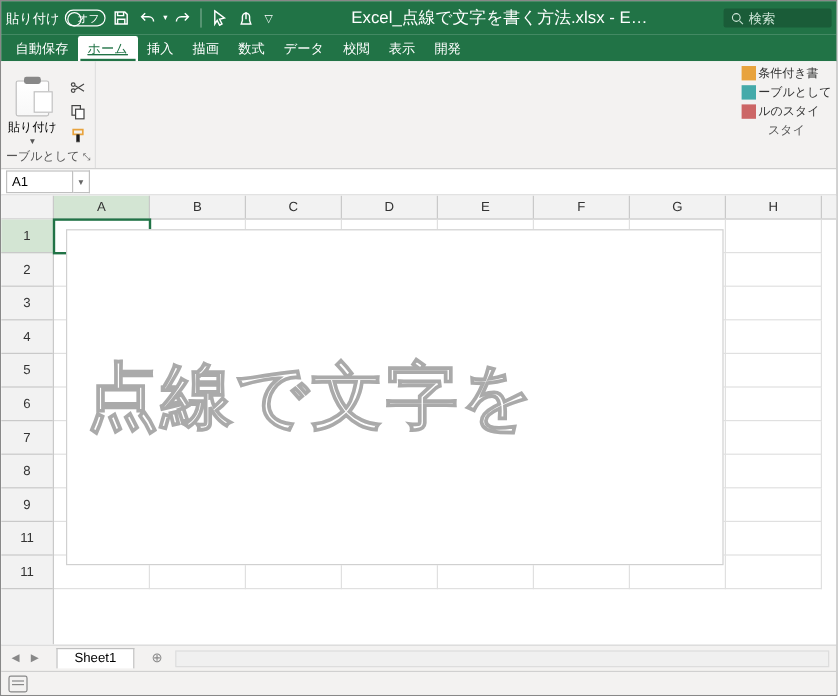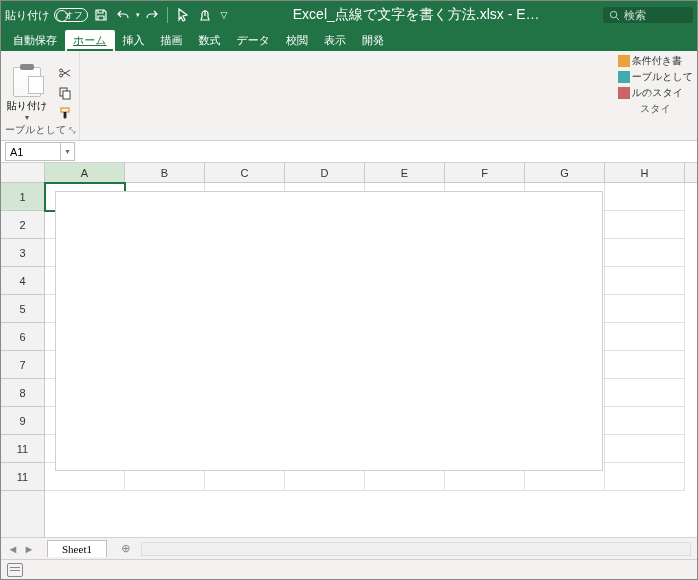--- a/index.html
+++ b/index.html
@@ -71,21 +71,21 @@
   
   .callout { position: absolute; top: 58px; left: 104px; width: 528px; height: 110px; }
   .callout-box { position: absolute; inset: 0 0 auto 0; height: 110px; background: #fff; border: 3px solid #c81e1e; display: flex; align-items: center; justify-content: center; }
   .callout-text { font-size: 34px; font-weight: 800; color: #c81e1e; letter-spacing: 2px; }
   .callout-tail { position: absolute; bottom: -56px; left: 40px; width: 0; height: 0; }
 
   
   .sheettabs { height: 22px; background: #f3f2f1; border-top: 1px solid #d0d0d0; display: flex; align-items: center; font-size: 11px; }
   .tabnav { display: flex; gap: 0; padding: 0 4px; }
   .tabnav-btn { width: 16px; height: 16px; display: flex; align-items: center; justify-content: center; color: #888; cursor: pointer; }
-  .sheettab { background: #fff; border: 1px solid #c0c0c0; border-bottom: none; padding: 2px 14px; margin-left: 6px; cursor: pointer; font-family: Liberation Serif, serif; }
+  .sheettab { background: #fff; border: 1px solid #c0c0c0; border-bottom: none; padding: 2px 14px; margin-left: 6px; cursor: pointer; }
   .addsheet { margin-left: 10px; width: 18px; height: 18px; border-radius: 50%; display: flex; align-items: center; justify-content: center; color: #888; cursor: pointer; }
   .hscroll { flex: 1; margin: 0 6px; height: 14px; background: #f0f0f0; border: 1px solid #ddd; position: relative; }
 
   
   .statusbar { height: 20px; background: #f3f2f1; border-top: 1px solid #d0d0d0; display: flex; align-items: center; padding: 0 6px; font-size: 11px; color: #444; }
   .status-icon { width: 16px; height: 14px; border: 1px solid #888; border-radius: 2px; position: relative; }
   .status-icon::after { content: ""; position: absolute; top: 3px; left: 2px; right: 2px; height: 1px; background: #888; box-shadow: 0 3px 0 #888; }
 
   svg { display: block; }
 </style>
@@ -336,20 +336,21 @@
           <div class="cell" style="width: 80px;"></div>
           <div class="cell" style="width: 80px;"></div>
           <div class="cell" style="width: 80px;"></div>
           <div class="cell" style="width: 80px;"></div>
           <div class="cell" style="width: 80px;"></div>
           <div class="cell" style="width: 80px;"></div>
         </div>
       </div>
 
     <div class="sheet-shape">
+      <div class="dotted-text"><span>点線で文字を</span></div>
     </div>
   </div>
 
 
   <div class="sheettabs">
     <div class="tabnav">
       <div class="tabnav-btn">◄</div>
       <div class="tabnav-btn">►</div>
     </div>
     <div class="sheettab">Sheet1</div>

